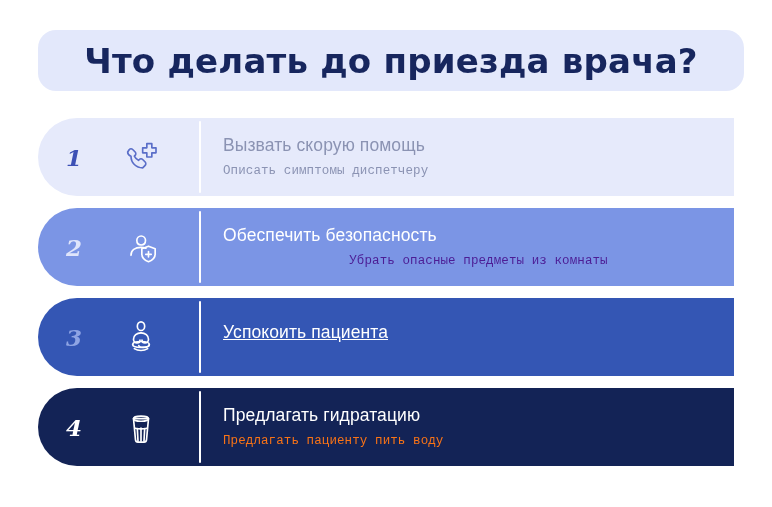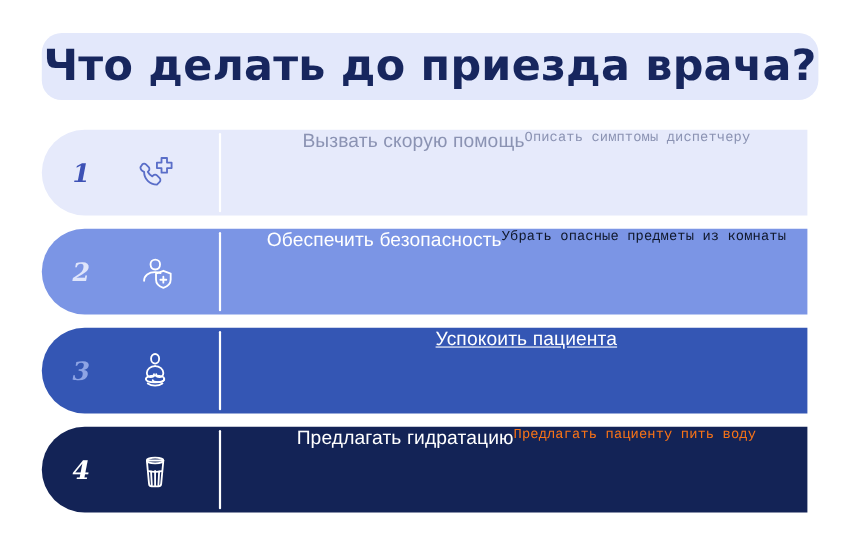--- a/index.html
+++ b/index.html
@@ -24,21 +24,21 @@
     width: 706px;
     height: 61px;
     background: #e3e8fb;
     border-radius: 18px;
     display: flex;
     align-items: center;
     justify-content: center;
     box-sizing: border-box;
   }
   .title-text {
-    font-size: 39px;
+    font-size: 34px;
     font-weight: bold;
     color: #17265e;
     letter-spacing: 0.2px;
     white-space: nowrap;
     font-family: "DejaVu Sans", "Liberation Sans", sans-serif;
   }
 
   
   .steps {
     position: absolute;
@@ -88,21 +88,21 @@
     position: absolute;
     right: 0;
     top: 3px;
     bottom: 3px;
     width: 1.6px;
     border-radius: 1px;
   }
   .step-body {
     flex: 1 1 auto;
     display: flex;
-    flex-direction: row;
+    flex-direction: column;
     justify-content: center;
     padding-left: 22px;
     box-sizing: border-box;
   }
   .step-title {
     font-size: 17.5px;
     font-weight: normal;
     line-height: 1.15;
     margin-bottom: 9px;
     letter-spacing: 0.1px;
@@ -147,21 +147,21 @@
             <path d="M19 16 a5.2 5.2 0 1 1 10.4 0 c0 3.2 -2 5.6 -5.2 5.6 s-5.2 -2.4 -5.2 -5.6 z"></path>
             <path d="M12 34 c0 -6 5 -9.5 12 -9.5 c2.2 0 4.2 0.35 5.9 1"></path>
             <path d="M33 23 l8 3 v6.5 c0 4.6 -3.4 7.6 -8 9.2 c-4.6 -1.6 -8 -4.6 -8 -9.2 V26 z"></path>
             <path d="M33 29.5 v6.5 M29.75 32.75 h6.5"></path>
           </svg>
         </div>
         <div class="divider" style="background: rgb(255, 255, 255);"></div>
       </div>
       <div class="step-body">
         <div class="step-title" style="color: rgb(255, 255, 255);">Обеспечить безопасность</div>
-        <div class="step-sub" style="color: #0f172a;">Убрать опасные предметы из комнаты</div>
+        <div class="step-sub" style="color: #4c1d95; text-align: center;">Убрать опасные предметы из комнаты</div>
       </div>
     </div>
     <div class="step-row" style="background: rgb(52, 86, 180);">
       <div class="step-left">
         <div class="step-number" style="color: rgb(142, 164, 228);">3</div>
         <div class="step-icon">
           <svg viewBox="0 0 48 48" width="40" height="40" fill="none" stroke="#ffffff" stroke-width="2" stroke-linecap="round" stroke-linejoin="round">
             <ellipse cx="24" cy="11" rx="4.4" ry="5.2"></ellipse>
             <path d="M24 19 c-5 0 -9 3.4 -9 7.6 c0 2.6 2 4.4 4.2 4.4 c2 0 3.6 -1.4 3.6 -3.2"></path>
             <path d="M24 19 c5 0 9 3.4 9 7.6 c0 2.6 -2 4.4 -4.2 4.4 c-2 0 -3.6 -1.4 -3.6 -3.2"></path>

